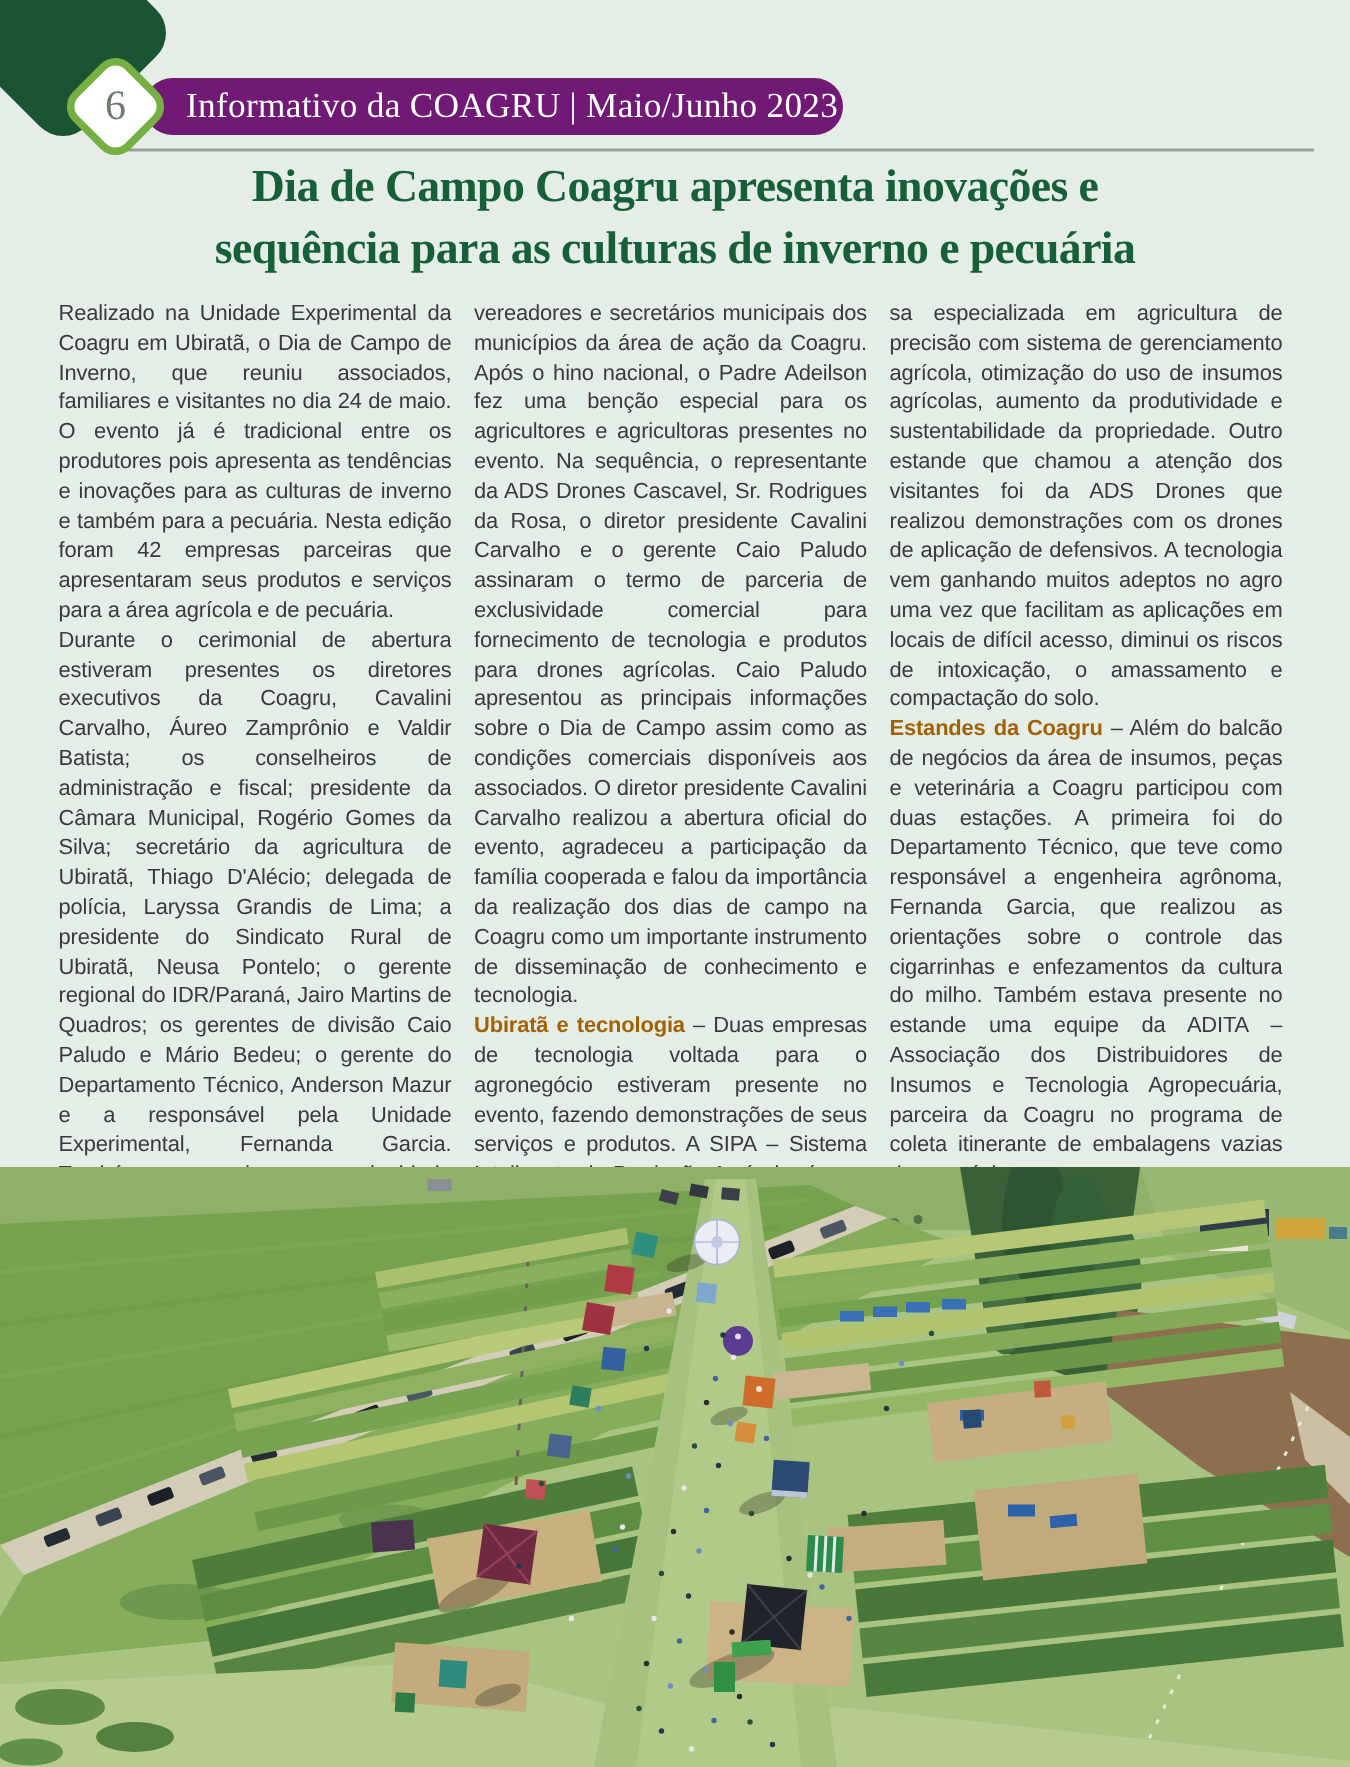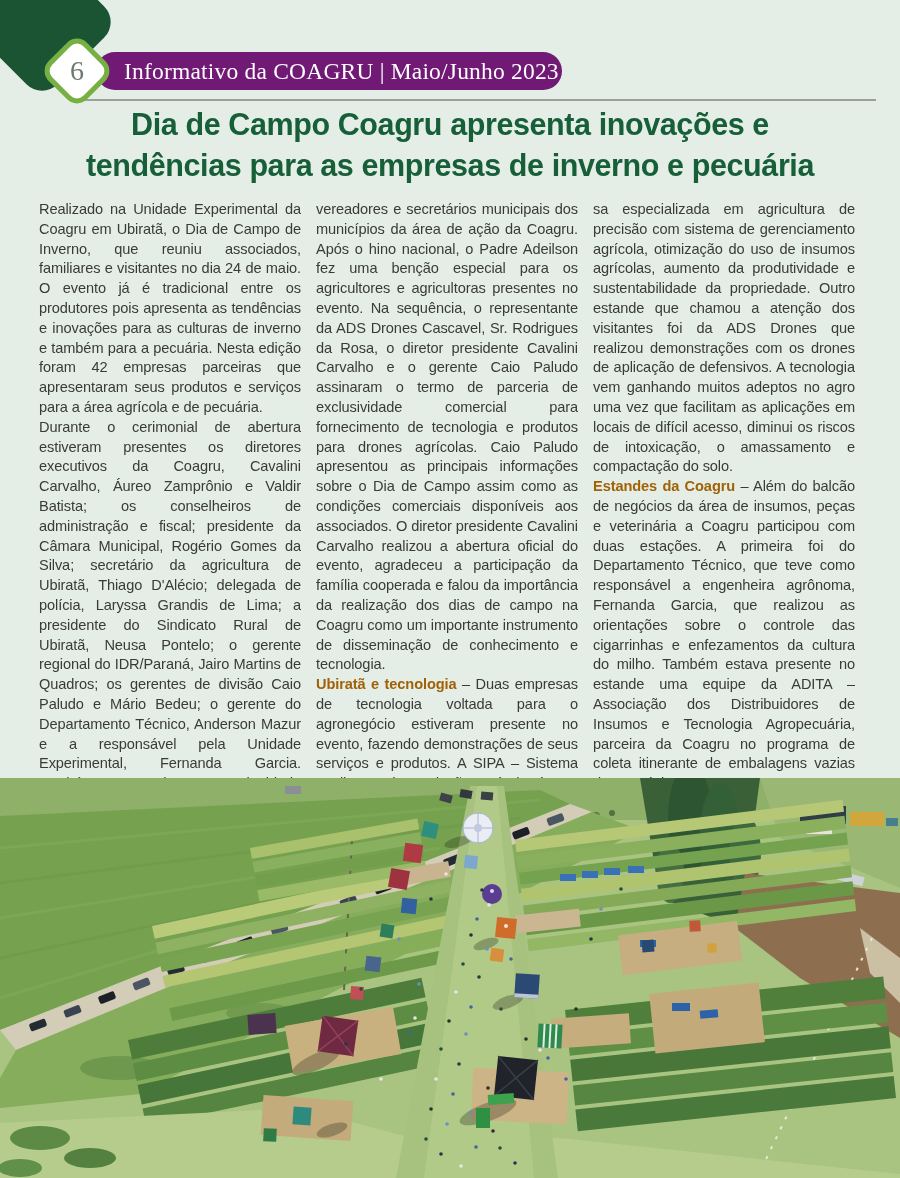--- a/index.html
+++ b/index.html
@@ -16,21 +16,21 @@
        font-family:"Liberation Serif","DejaVu Serif",serif;font-size:23.5px;letter-spacing:.2px;}
   .diamond-small{position:absolute;left:50px;top:44px;width:54px;height:54px;background:#ffffff;
        border:5px solid #76b043;border-radius:14px;transform:rotate(45deg);z-index:3;
        box-sizing:border-box;display:flex;align-items:center;justify-content:center;}
   .diamond-small span{transform:rotate(-45deg);font-family:"Liberation Serif","DejaVu Serif",serif;
        font-size:28px;color:#6f7b70;}
   .header-divider{position:absolute;left:80px;top:99px;width:796px;height:2px;background:#9aa09a;z-index:0;}
 
   
   .title{position:absolute;top:104px;left:0;width:100%;text-align:center;font-weight:bold;
-       font-size:30.5px;line-height:41px;color:#175f38;letter-spacing:-.4px;}
+       font-size:30.5px;line-height:41px;color:#175f38;letter-spacing:-.4px;font-family:Liberation Serif, serif;}
 
   
   .columns{position:absolute;top:200px;left:39px;width:816px;height:578px;display:flex;gap:15px;}
   .col{width:262px;overflow:hidden;text-align:justify;font-size:14.6px;line-height:19.8px;
        color:#3a3a3a;letter-spacing:-.1px;}
   .col .para{margin:0;}
   .col .b{font-weight:bold;color:#a16207;}
 
   
   .photo{position:absolute;left:0;top:778px;width:900px;height:400px;display:block;}
@@ -44,21 +44,21 @@
   <div class="diamond-big"></div>
   <div class="banner-pill">
     <span>Informativo da COAGRU | Maio/Junho 2023</span>
   </div>
   <div class="diamond-small">
     <span>6</span>
   </div>
 
   <div class="title">
     <div>Dia de Campo Coagru apresenta inovações e</div>
-    <div>tendências para as empresas de inverno e pecuária</div>
+    <div>sequência para as culturas de inverno e pecuária</div>
   </div>
 
   <div class="columns">
     <div class="col">
         <div class="para"><span>Realizado na Unidade Experimental da Coagru em Ubiratã, o Dia de Campo de Inverno, que reuniu associados, familiares e visitantes no dia 24 de maio. O evento já é tradicional entre os produtores pois apresenta as tendências e inovações para as culturas de inverno e também para a pecuária. Nesta edição foram 42 empresas parceiras que apresentaram seus produtos e serviços para a área agrícola e de pecuária.</span></div>
         <div class="para"><span>Durante o cerimonial de abertura estiveram presentes os diretores executivos da Coagru, Cavalini Carvalho, Áureo Zamprônio e Valdir Batista; os conselheiros de administração e fiscal; presidente da Câmara Municipal, Rogério Gomes da Silva; secretário da agricultura de Ubiratã, Thiago D'Alécio; delegada de polícia, Laryssa Grandis de Lima; a presidente do Sindicato Rural de Ubiratã, Neusa Pontelo; o gerente regional do IDR/Paraná, Jairo Martins de Quadros; os gerentes de divisão Caio Paludo e Mário Bedeu; o gerente do Departamento Técnico, Anderson Mazur e a responsável pela Unidade Experimental, Fernanda Garcia. Também acompanharam a solenidade diversos</span></div>
       </div>
     <div class="col">
         <div class="para"><span>vereadores e secretários municipais dos municípios da área de ação da Coagru. Após o hino nacional, o Padre Adeilson fez uma benção especial para os agricultores e agricultoras presentes no evento. Na sequência, o representante da ADS Drones Cascavel, Sr. Rodrigues da Rosa, o diretor presidente Cavalini Carvalho e o gerente Caio Paludo assinaram o termo de parceria de exclusividade comercial para fornecimento de tecnologia e produtos para drones agrícolas. Caio Paludo apresentou as principais informações sobre o Dia de Campo assim como as condições comerciais disponíveis aos associados. O diretor presidente Cavalini Carvalho realizou a abertura oficial do evento, agradeceu a participação da família cooperada e falou da importância da realização dos dias de campo na Coagru como um importante instrumento de disseminação de conhecimento e tecnologia.</span></div>
         <div class="para"><span class="b">Ubiratã e tecnologia</span><span> – Duas empresas de tecnologia voltada para o agronegócio estiveram presente no evento, fazendo demonstrações de seus serviços e produtos. A SIPA – Sistema Inteligente de Produção Agrícola, é uma empre-</span></div>

